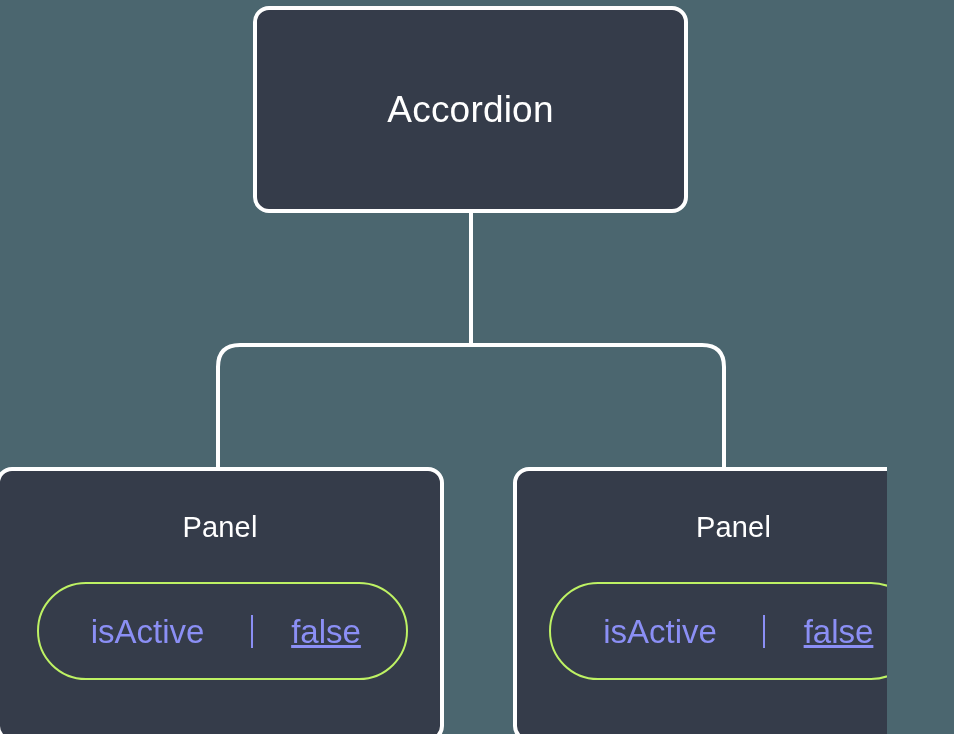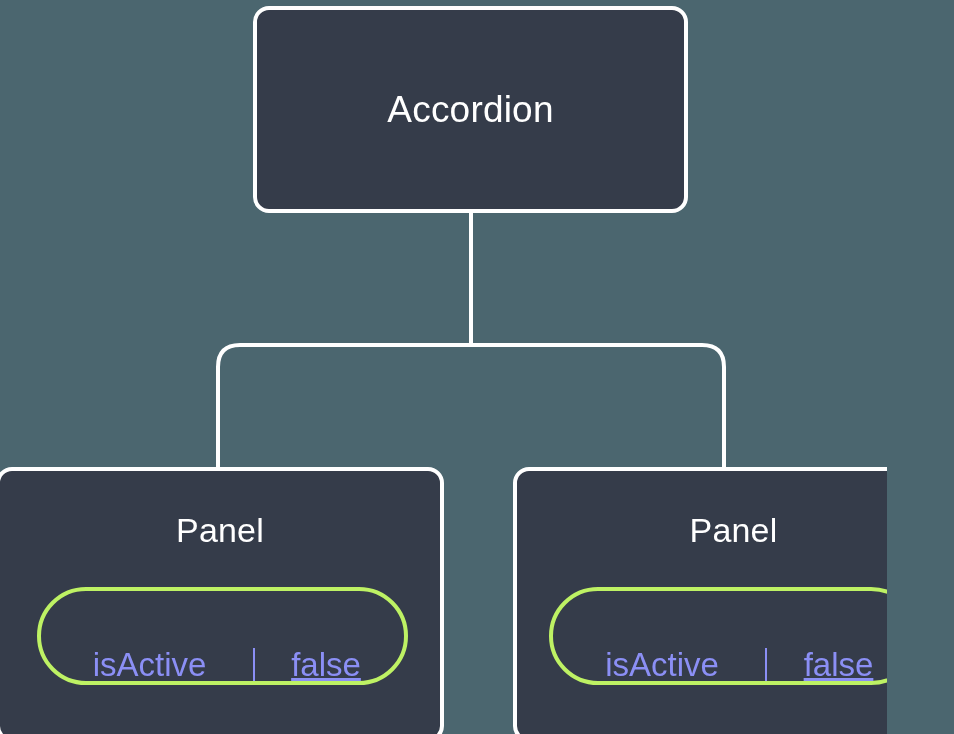--- a/index.html
+++ b/index.html
@@ -65,44 +65,44 @@
     left: 513px;
     top: 467px;
     width: 441px;
     height: 275px;
     justify-content: flex-start;
     padding-top: 42px;
   }
 
   .node-title {
     color: #ffffff;
-    font-size: 34px;
+    font-size: 29px;
     font-weight: 400;
     line-height: 1;
     letter-spacing: 0.2px;
     white-space: nowrap;
   }
 
   .node-root .node-title {
     font-size: 37px;
   }
 
   
   .props {
     margin-top: 40px;
     display: flex;
     justify-content: center;
     width: 100%;
   }
 
   .prop-pill {
     display: flex;
-    align-items: flex-end;
+    align-items: center;
     box-sizing: border-box;
-    border: 4px solid #bef264;
+    border: 2px solid #bef264;
     border-radius: 999px;
     height: 98px;
     background: transparent;
   }
 
   .node-leaf-left .prop-pill  { width: 371px; margin-left: 4px; }
   .node-leaf-right .prop-pill { width: 371px; margin-left: 2px; }
 
   .prop-key,
   .prop-val {

